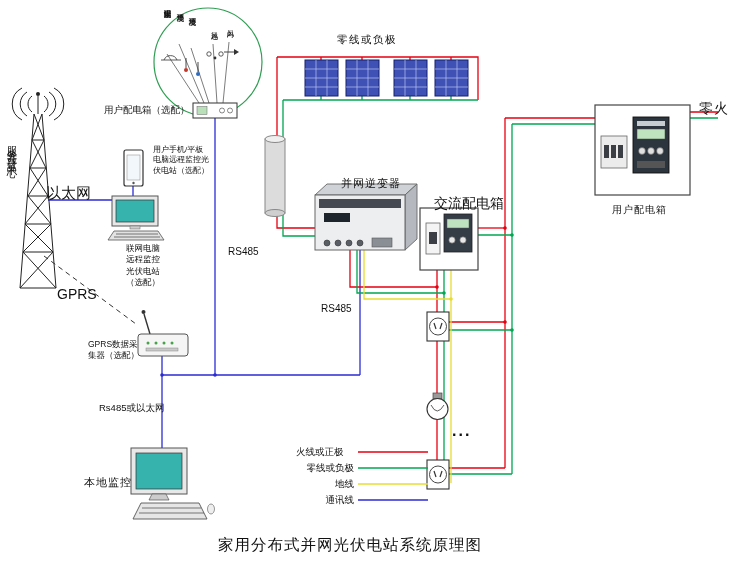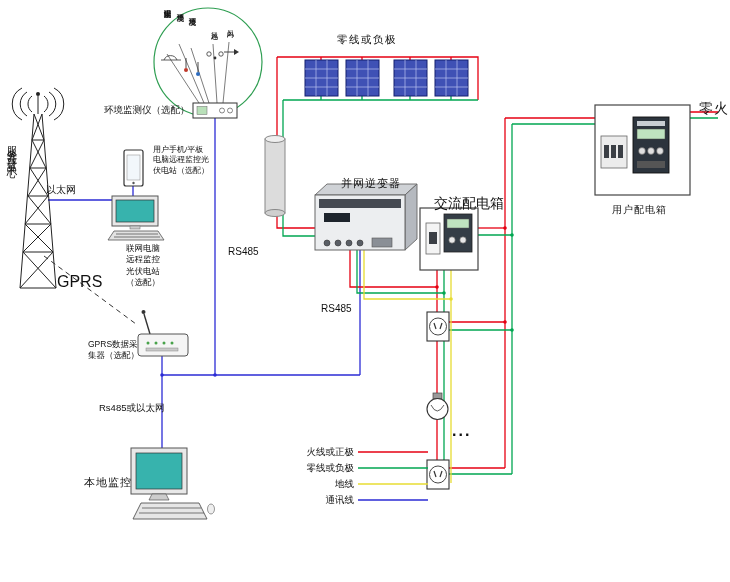--- a/index.html
+++ b/index.html
@@ -242,35 +242,35 @@
   <g>
     <line x1="358" y1="452" x2="428" y2="452" stroke-width="1.5" stroke="#e60012"></line>
     <line x1="358" y1="468" x2="428" y2="468" stroke-width="1.5" stroke="#00a651"></line>
     <line x1="358" y1="484" x2="428" y2="484" stroke-width="1.5" stroke="#e7dc32"></line>
     <line x1="358" y1="500" x2="428" y2="500" stroke-width="1.5" stroke="#2b2bd5"></line>
   </g>
 </svg>
 
 <div class="lbl vtext" style="left:6px;top:138px;font-size:10.5px;letter-spacing:3px">服务器云计算中心</div>
 
-<div class="lbl" style="left:46px;top:184px;font-size:10px">以太网</div>
+<div class="lbl" style="left:46px;top:184px;font-size:15px">以太网</div>
 
 <div class="lbl wrap" style="left:153px;top:145px;width:56px;font-size:8px;line-height:1.3">用户手机/平板电脑远程监控光伏电站（选配）</div>
 
 <div class="lbl wrap" style="left:126px;top:243px;width:40px;font-size:8.5px;line-height:1.35">联网电脑远程监控光伏电站（选配）</div>
 
-<div class="lbl" style="left:57px;top:272px;font-size:16px">GPRS</div>
+<div class="lbl" style="left:57px;top:286px;font-size:14px">GPRS</div>
 
 <div class="lbl wrap" style="left:88px;top:339px;width:52px;font-size:8.5px;line-height:1.35">GPRS数据采集器（选配）</div>
 
 <div class="lbl" style="left:99px;top:402px;font-size:9.5px">Rs485或以太网</div>
 
 <div class="lbl" style="left:84px;top:476px;font-size:11px;letter-spacing:1px">本地监控</div>
 
-<div class="lbl" style="left:104px;top:104px;font-size:9.5px">环境监测仪（选配）</div>
+<div class="lbl" style="left:104px;top:104px;font-size:9.5px">用户配电箱（选配）</div>
 
 <div class="lbl" style="left:337px;top:33px;font-size:10.5px;letter-spacing:1.5px">零线或负极</div>
 
 <div class="lbl" style="left:341px;top:177px;font-size:11px;letter-spacing:1px">并网逆变器</div>
 
 <div class="lbl" style="left:228px;top:246px;font-size:10px">RS485</div>
 
 <div class="lbl" style="left:321px;top:303px;font-size:10px">RS485</div>
 
 <div class="lbl" style="left:434px;top:195px;font-size:14px">交流配电箱</div>
@@ -280,19 +280,20 @@
 <div class="lbl" style="left:699px;top:100px;font-size:14px;letter-spacing:1px">零火</div>
 
 <div class="lbl" style="left:452px;top:421px;font-size:16px;font-weight:bold;letter-spacing:2px">...</div>
 
 <div class="lbl vtext" style="left:163px;top:4px;font-size:7.5px">太阳辐射强度</div>
 <div class="lbl vtext" style="left:176px;top:8px;font-size:7.5px">环境温度</div>
 <div class="lbl vtext" style="left:188px;top:12px;font-size:7.5px">环境湿度</div>
 <div class="lbl vtext" style="left:210px;top:26px;font-size:7.5px">风速</div>
 <div class="lbl vtext" style="left:226px;top:24px;font-size:7.5px">风向</div>
 
-<div class="lbl" style="left:296px;top:446px;width:58px;text-align:right;font-size:9.5px">火线或正极</div>
+<div class="lbl" style="left:296px;top:446px;width:58px;font-size:9.5px">火线或正极</div>
 <div class="lbl" style="left:296px;top:462px;width:58px;text-align:right;font-size:9.5px">零线或负极</div>
 <div class="lbl" style="left:296px;top:478px;width:58px;text-align:right;font-size:9.5px">地线</div>
 <div class="lbl" style="left:296px;top:494px;width:58px;text-align:right;font-size:9.5px">通讯线</div>
 
+<div class="lbl ctr" style="left:115px;top:536px;width:470px;font-size:15.5px;letter-spacing:1px">家用分布式并网光伏电站系统原理图</div>
 
 </div>
 
 </body></html>

